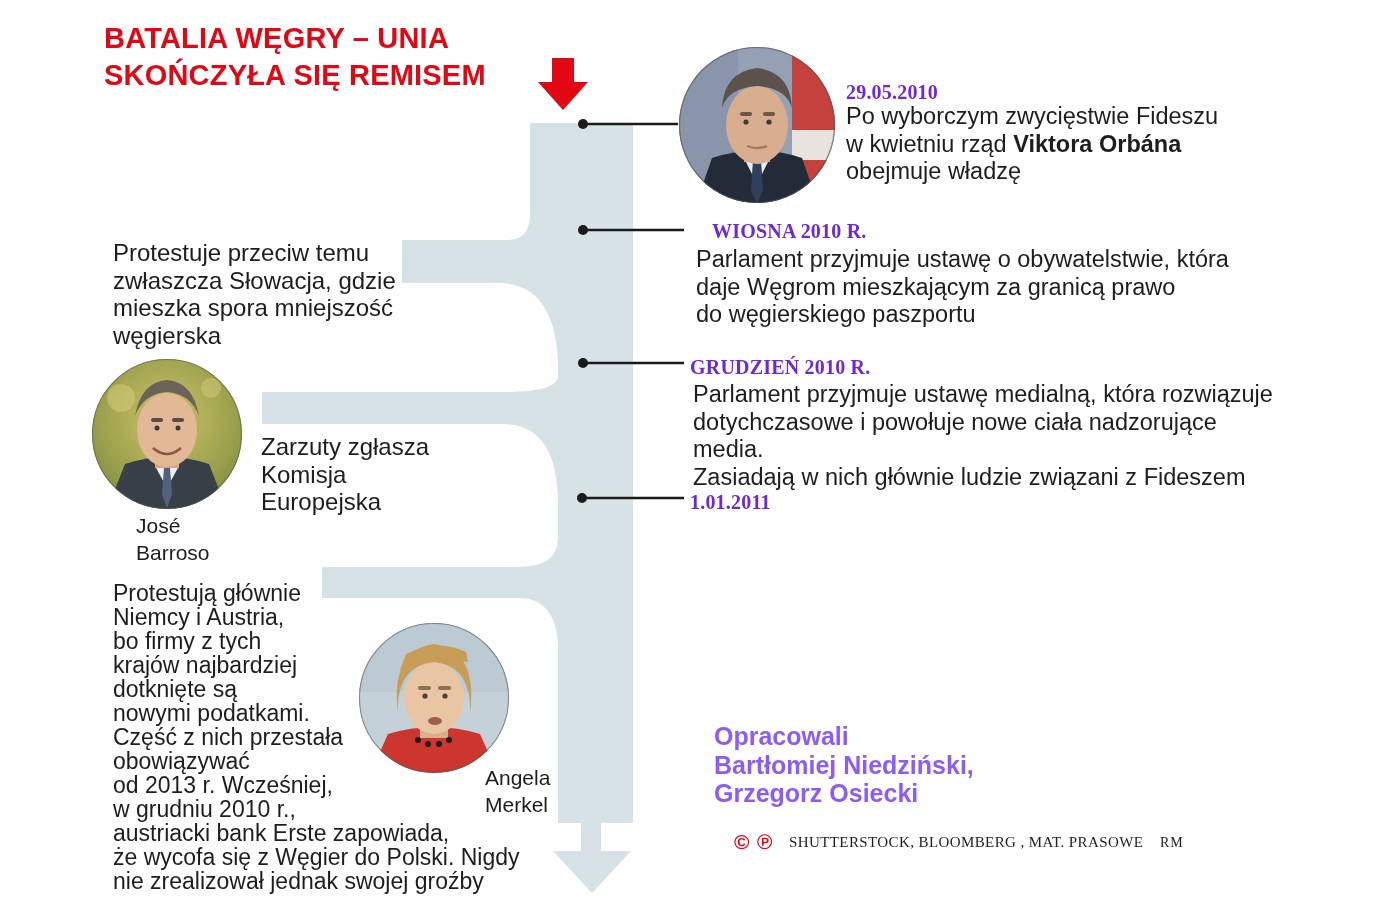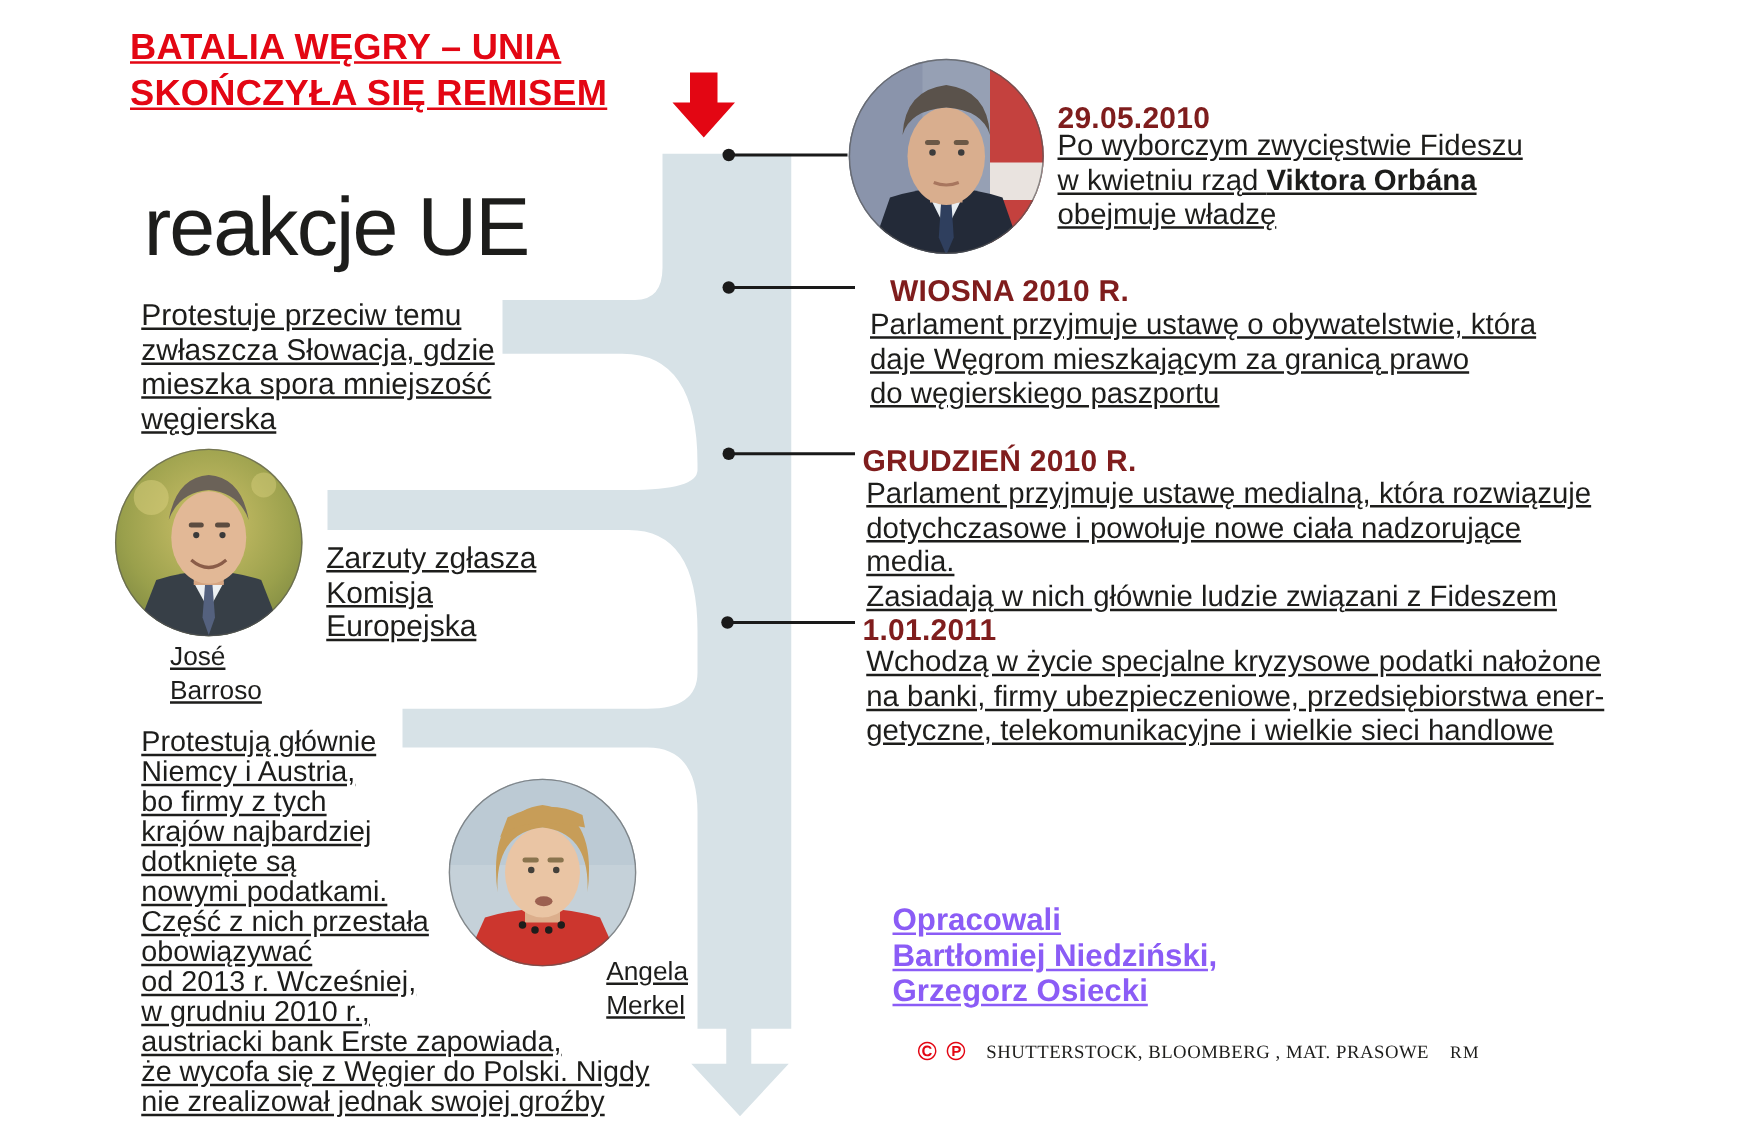--- a/index.html
+++ b/index.html
@@ -1,30 +1,30 @@
 <!DOCTYPE html>
 <html><head>
 <meta charset="utf-8">
 <style>
   html,body{margin:0;padding:0;}
   body{font-family:"Liberation Sans","DejaVu Sans",sans-serif;background:#ffffff;}
   .canvas{position:relative;width:1400px;height:901px;background:#fff;overflow:hidden;}
   .abs{position:absolute;}
-  .pre{white-space:pre-line;text-decoration:underline;}
+  .pre{white-space:pre-line;}
   .flow-svg{left:0;top:0;width:1400px;height:901px;}
   .title{left:104px;top:20px;font-size:29px;font-weight:800;line-height:37px;letter-spacing:.2px;color:#e30613;}
   .heading{left:115px;top:148px;font-size:66px;font-weight:400;letter-spacing:-1.5px;color:#1d1d1b;line-height:1;}
   .body-text{font-size:24px;line-height:27.5px;color:#1d1d1b;}
   .para-slovakia{left:113px;top:239px;width:340px;}
   .note-barroso{left:261px;top:433px;width:260px;}
   .cap{font-size:21px;line-height:26.5px;color:#1d1d1b;}
   .cap-barroso{left:136px;top:513px;}
   .cap-merkel{left:485px;top:765px;}
   .para-germany{left:113px;top:581px;width:470px;font-size:23px;line-height:24px;color:#1d1d1b;}
-  .tl-date{font-size:24px;font-weight:800;letter-spacing:.2px;color:#7f1d1d;}
+  .tl-date{font-size:20px;font-weight:800;letter-spacing:.2px;color:#6d28d9;font-family:Liberation Serif, serif;}
   .tl-body{font-size:23.5px;line-height:27.5px;color:#1d1d1b;width:600px;}
   .tl-body b{font-weight:800;}
   .d1{left:846px;top:81px;}  .b1{left:846px;top:103px;}
   .d2{left:712px;top:220px;} .b2{left:696px;top:246px;}
   .d3{left:690px;top:356px;} .b3{left:693px;top:381px;}
   .d4{left:690px;top:491px;} .b4{left:693px;top:516px;}
   .credits{left:714px;top:722px;font-size:25px;font-weight:800;line-height:28.5px;color:#8b5cf6;}
   .sym{font-size:21px;color:#e30613;font-weight:700;}
   .sym-c{left:734px;top:830px;}
   .sym-p{left:757px;top:830px;}
@@ -136,21 +136,20 @@
       <rect x="80" y="64" width="13" height="4" rx="2" fill="#8a744e"></rect>
       <circle cx="67" cy="74" r="2.6" fill="#44403a"></circle>
       <circle cx="87" cy="74" r="2.6" fill="#44403a"></circle>
       <ellipse cx="77" cy="99" rx="7" ry="4" fill="#9c6050"></ellipse>
     </g>
     <circle cx="76" cy="76" r="74.5" fill="none" stroke="#555" stroke-opacity=".6" stroke-width="1.1"></circle>
   </svg>
 
   <div class="abs title pre">BATALIA WĘGRY – UNIA
 SKOŃCZYŁA SIĘ REMISEM</div>
-  <div class="abs heading">reakcje UE</div>
 
   <div class="abs body-text pre para-slovakia">Protestuje przeciw temu
 zwłaszcza Słowacja, gdzie
 mieszka spora mniejszość
 węgierska</div>
   <div class="abs body-text pre note-barroso">Zarzuty zgłasza
 Komisja
 Europejska</div>
   <div class="abs cap pre cap-barroso">José
 Barroso</div>
@@ -179,23 +178,20 @@
   <div class="abs tl-body pre b2">Parlament przyjmuje ustawę o obywatelstwie, która
 daje Węgrom mieszkającym za granicą prawo
 do węgierskiego paszportu</div>
 
   <div class="abs tl-date d3">GRUDZIEŃ 2010 R.</div>
   <div class="abs tl-body pre b3">Parlament przyjmuje ustawę medialną, która rozwiązuje
 dotychczasowe i powołuje nowe ciała nadzorujące media.
 Zasiadają w nich głównie ludzie związani z Fideszem</div>
 
   <div class="abs tl-date d4">1.01.2011</div>
-  <div class="abs tl-body pre b4">Wchodzą w życie specjalne kryzysowe podatki nałożone
-na banki, firmy ubezpieczeniowe, przedsiębiorstwa ener-
-getyczne, telekomunikacyjne i wielkie sieci handlowe</div>
 
   <div class="abs credits pre">Opracowali
 Bartłomiej Niedziński,
 Grzegorz Osiecki</div>
   <span class="abs sym sym-c">©</span>
   <span class="abs sym sym-p">℗</span>
   <div class="abs agencies">SHUTTERSTOCK,  BLOOMBERG , MAT. PRASOWE</div>
   <div class="abs initials">RM</div>
 
 </div>

